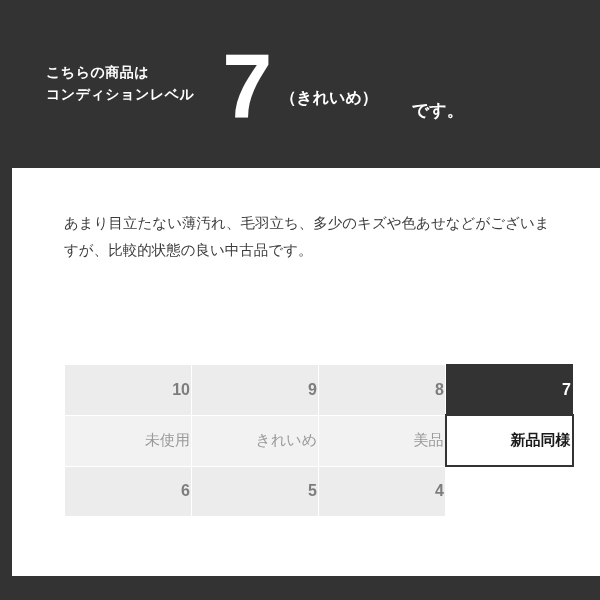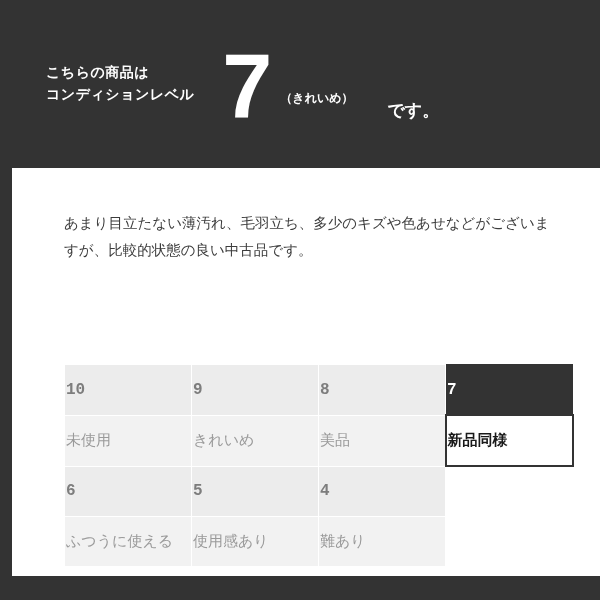--- a/index.html
+++ b/index.html
@@ -55,21 +55,21 @@
     font-weight: bold;
     line-height: 1;
     margin-left: 28px;
     margin-right: 10px;
     letter-spacing: -2px;
     color: #ffffff;
     position: relative;
     top: 2px;
   }
   .header-paren {
-    font-size: 12px;
+    font-size: 16px;
     font-weight: bold;
     color: #ffffff;
     position: relative;
     top: 14px;
   }
   .header-desu {
     font-size: 17px;
     font-weight: bold;
     color: #ffffff;
     margin-left: 34px;
@@ -114,27 +114,26 @@
     position: absolute;
     left: 52px;
     top: 196px;
     width: 496px;
     border-collapse: collapse;
     table-layout: fixed;
   }
   .rank-table td {
     width: 124px;
     height: 47px;
-    text-align: left;
+    text-align: right;
     vertical-align: middle;
     border: 1px solid #ffffff;
     background: #f2f2f2;
     color: #9a9a9a;
     font-size: 15px;
-    font-family: Liberation Mono, monospace;
   }
   .rank-table td.num {
     font-weight: bold;
     font-size: 16px;
     color: #7d7d7d;
     background: #ececec;
   }
   .rank-table td.empty {
     background: #ffffff;
     border-color: #ffffff;
@@ -197,26 +196,20 @@
           <td>きれいめ</td>
           <td>美品</td>
           <td class="sel-label">新品同様</td>
         </tr>
         <tr>
           <td class="num">6</td>
           <td class="num">5</td>
           <td class="num">4</td>
           <td class="empty"></td>
         </tr>
-        <tr>
-          <td>ふつうに使える</td>
-          <td>使用感あり</td>
-          <td>難あり</td>
-          <td class="empty"></td>
-        </tr>
       </tbody>
     </table>
 
   </div>
 
   <div class="footer"></div>
 
 </div>
 
 </body></html>

